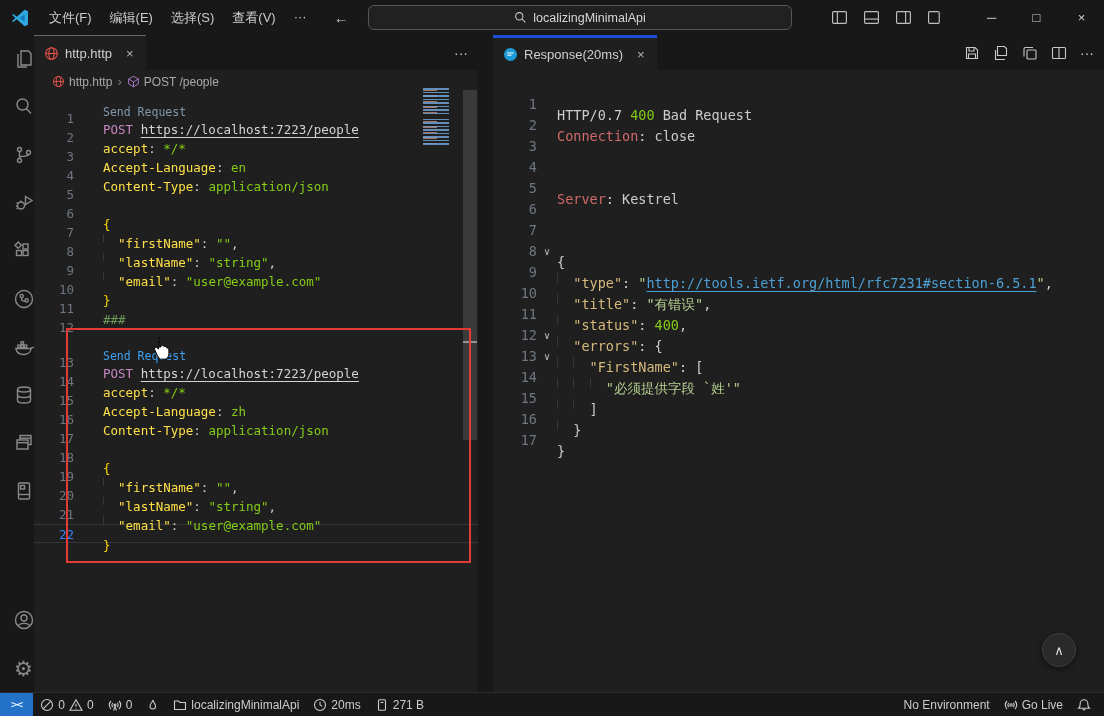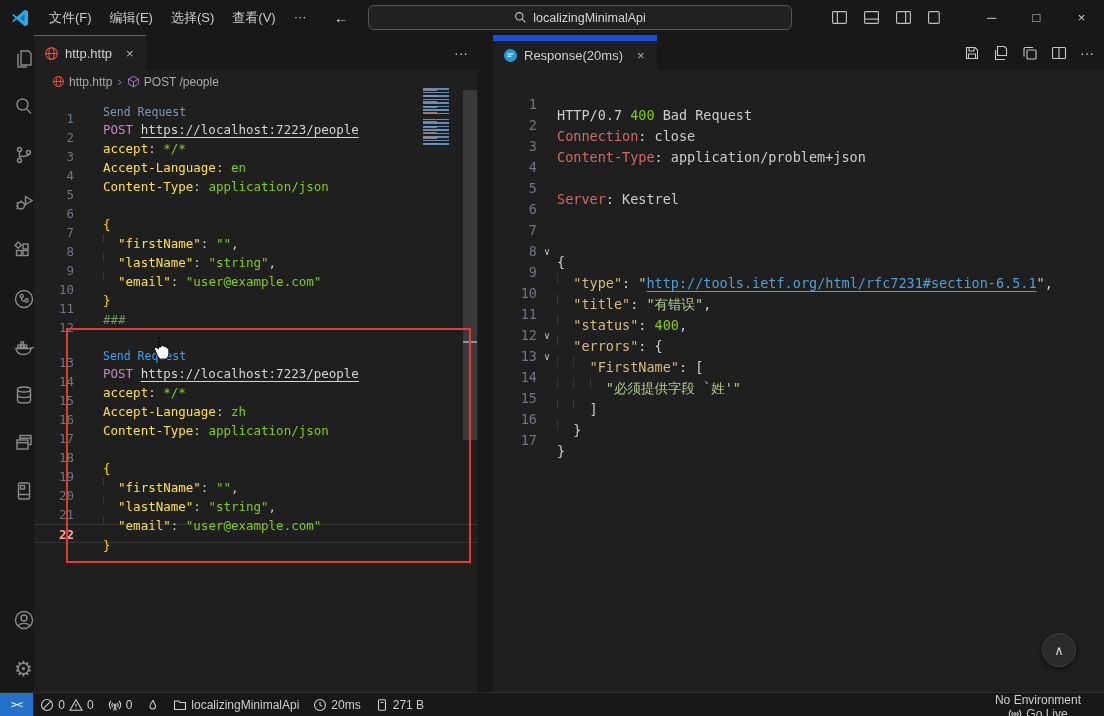--- a/index.html
+++ b/index.html
@@ -29,21 +29,21 @@
   .gear-glyph { font-size:21px; color:#8a8a8a; line-height:1; }
 
   .group { position:absolute; top:0; bottom:0; background:#1f1f1f; }
   .group-left { left:34px; width:444px; }
   .group-right { left:493px; right:0; }
 
   .tabsbar { position:relative; height:35px; background:#181818; display:flex; }
   .tab { display:flex; align-items:center; gap:6px; padding:0 10px; background:#1f1f1f; font-size:13px; color:#cfcfcf; height:35px; }
   .tab .close { margin-left:6px; color:#b5b5b5; font-size:13px; padding:0 2px; }
   .tab-unfocused { border-top:1px solid #646464; }
-  .tab-focused { border-top:6px solid #1d4ed8; }
+  .tab-focused { border-top:3px solid #1d4ed8; }
   .tab-actions { position:absolute; right:10px; top:0; height:35px; display:flex; align-items:center; gap:13px; color:#c5c5c5; }
   .tab-actions .act { display:flex; align-items:center; font-size:14px; }
 
   .breadcrumb { height:23px; background:#1f1f1f; display:flex; align-items:center; gap:5px; padding-left:18px; font-size:12px; color:#a9a9a9; }
   .breadcrumb .sep { color:#7a7a7a; font-size:13px; }
   .breadcrumb .bc-item { display:flex; align-items:center; gap:4px; }
 
   
   .code { position:relative; font-family:"DejaVu Sans Mono", monospace; }
   .left-code  { font-size:12.5px; }
@@ -51,21 +51,21 @@
   .row { display:flex; height:19px; line-height:19px; }
   .right-code .row { height:21px; line-height:21px; }
   .lens-row { height:16px !important; line-height:16px !important; font-size:11.5px; }
   .num { flex:none; width:40px; text-align:right; color:#6e7681; }
   .right-code .num { width:44px; }
   .fold { flex:none; width:29px; text-align:center; color:#bdbdbd; font-size:10px; }
   .right-code .fold { width:20px; }
   .codeline { position:relative; white-space:pre; flex:1;margin-top:11px; }
   .guide { position:absolute; top:0; bottom:0; width:1px; background:#373737; }
   .current { border-top:1px solid rgba(255,255,255,.10); border-bottom:1px solid rgba(255,255,255,.10); }
-  .current .num { color:#fca5a5;font-weight:bold; }
+  .current .num { color:#3b82f6; }
   .lens { color:#7f97ad; cursor:pointer; }
   .lens.hover { color:#3e9ff2; }
   .tk-m{color:#c586c0} .tk-u{color:#d4d4d4;text-decoration:underline;text-underline-offset:3px}
   .tk-h{color:#fde047} .tk-s{color:#84cc16} .tk-p{color:#cccccc} .tk-b{color:#ffd700}
   .tk-c{color:#6a9955} .tk-rh{color:#d16969} .tk-gk{color:#d7ba7d} .tk-gs{color:#b5ce8f}
   .tk-lk{color:#4e9fd4;text-decoration:underline;text-underline-offset:3px}
 
   
   .minimap { position:absolute; left:389px; top:53px; width:34px; height:130px; }
   .mmblock { height:26px; margin-bottom:5px;
@@ -73,21 +73,21 @@
       repeating-linear-gradient(to bottom, rgba(110,160,215,.85) 0 1.5px, transparent 1.5px 3.5px) 0 0/26px 100% no-repeat,
       repeating-linear-gradient(to bottom, rgba(206,145,120,.75) 0 1.5px, transparent 1.5px 5.5px) 0 2px/14px 100% no-repeat; }
   .vscroll { position:absolute; left:429px; top:55px; width:14px; height:350px; background:rgba(121,121,121,.30); }
   .vscroll .mark { position:absolute; left:0; right:0; top:251px; height:2px; background:rgba(255,255,255,.45); }
 
   .scrolltop { position:absolute; left:1042px; top:633px; width:34px; height:34px; border-radius:50%; background:#2a2a2b; border:1px solid #3e3e3e; box-shadow:0 2px 6px rgba(0,0,0,.5); display:flex; align-items:center; justify-content:center; color:#dddddd; font-size:13px; z-index:30; }
 
   
   .statusbar { position:absolute; left:0; right:0; bottom:0; height:24px; background:#181818; border-top:1px solid #2b2b2b; display:flex; align-items:center; font-size:12px; color:#cccccc; }
   .sb-left { display:flex; align-items:center; height:100%; }
-  .sb-right { margin-left:auto; display:flex; align-items:center; height:100%; padding-right:16px;flex-direction:column; }
+  .sb-right { margin-left:auto; display:flex; align-items:center; height:100%; padding-right:6px; }
   .sb-item { display:flex; align-items:center; gap:4px; padding:0 7px; height:100%; }
   .sb-item svg { display:block; }
   .remote { background:#2472c8; color:#ffffff; padding:0 11px; font-family:"DejaVu Sans Mono", monospace; font-size:11px; letter-spacing:-1px; }
 
   
   .red-rect { position:absolute; left:66px; top:328px; width:405px; height:235px; border:2px solid #e33a36; z-index:40; }
   .mouse-cursor { position:absolute; left:151px; top:337px; z-index:60; }
 </style>
 </head>
 <body>
@@ -456,21 +456,20 @@
             <span class="codeline"><span class="tk-p">HTTP/0.7 </span><span class="tk-s">400</span><span class="tk-p"> Bad Request</span></span>
           </div>
           <div class="row">
             <span class="num">2</span>
             <span class="fold"></span>
             <span class="codeline"><span class="tk-rh">Connection</span><span class="tk-p">: close</span></span>
           </div>
           <div class="row">
             <span class="num">3</span>
             <span class="fold"></span>
-            <span class="codeline"><span class="tk-rh">Content-Type</span><span class="tk-p">: application/problem+json</span></span>
           </div>
           <div class="row">
             <span class="num">4</span>
             <span class="fold"></span>
           </div>
           <div class="row">
             <span class="num">5</span>
             <span class="fold"></span>
             <span class="codeline"><span class="tk-rh">Server</span><span class="tk-p">: Kestrel</span></span>
           </div>

